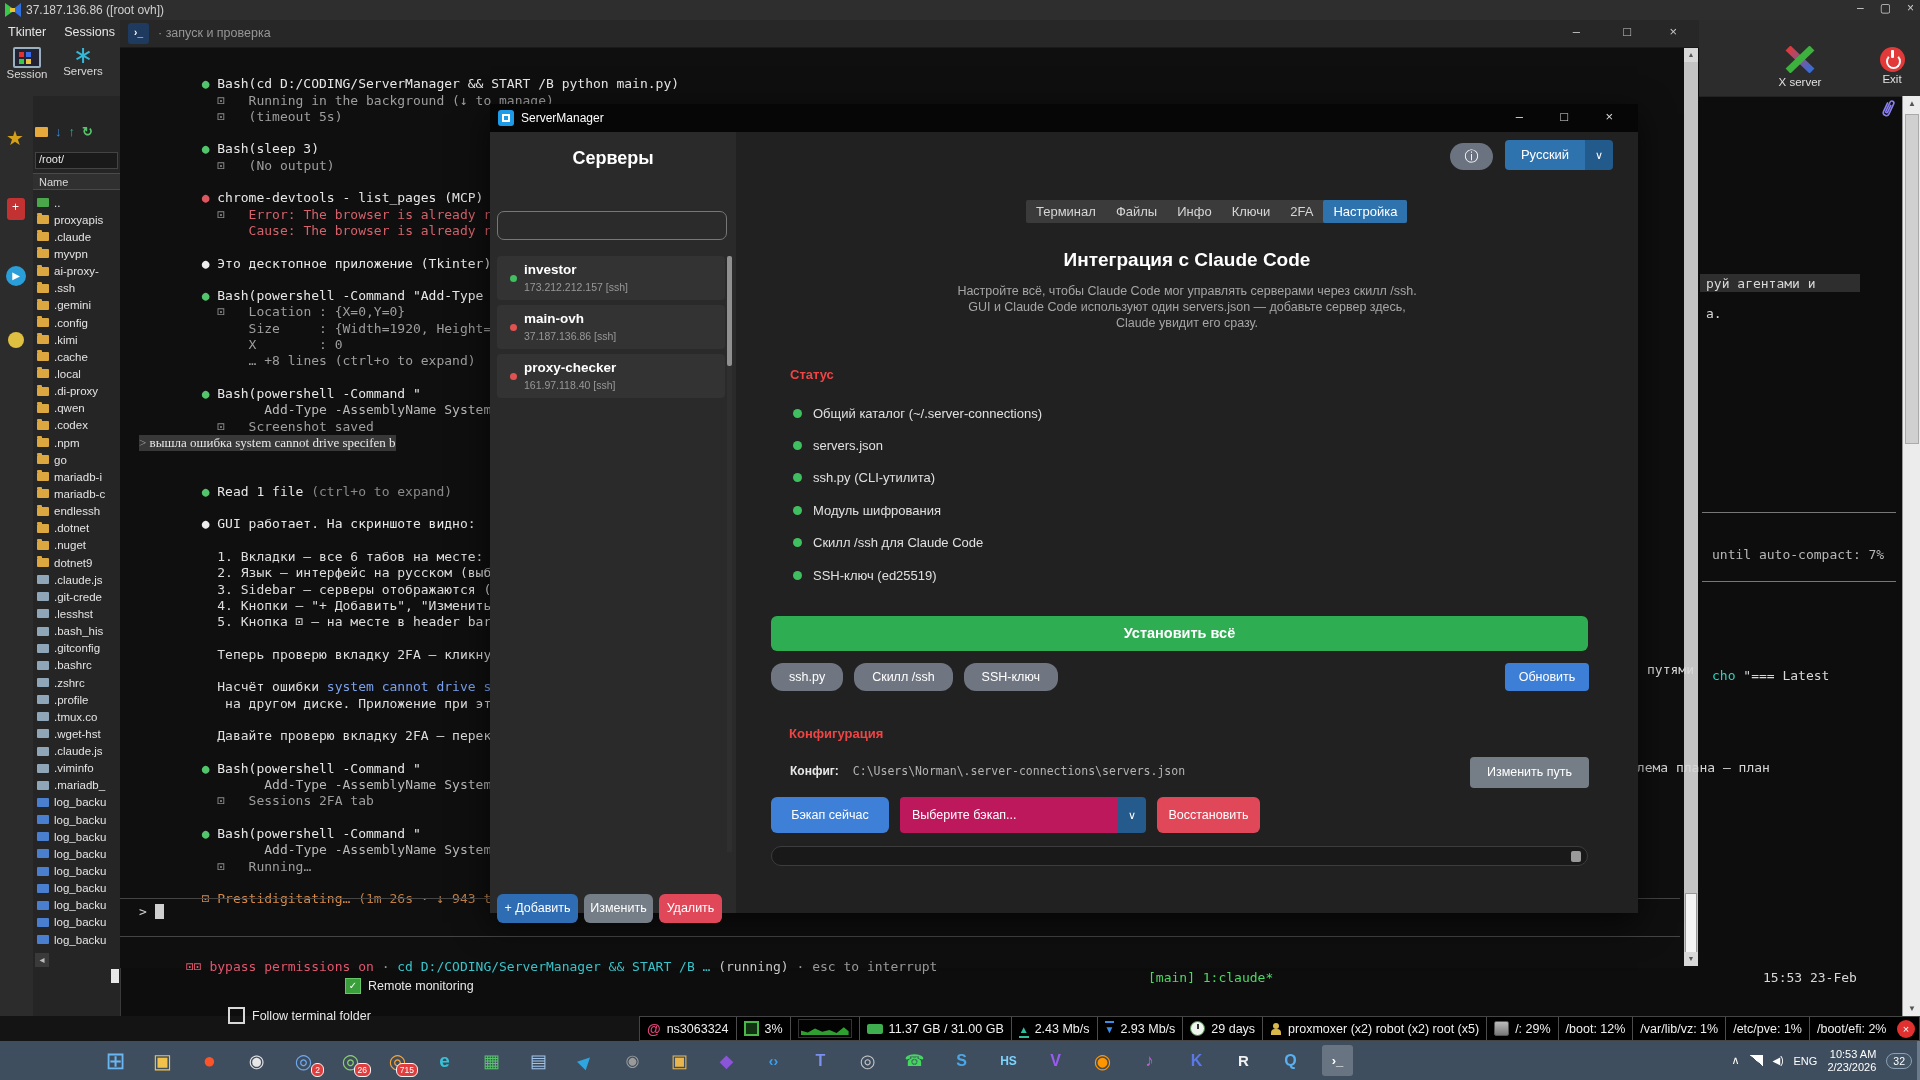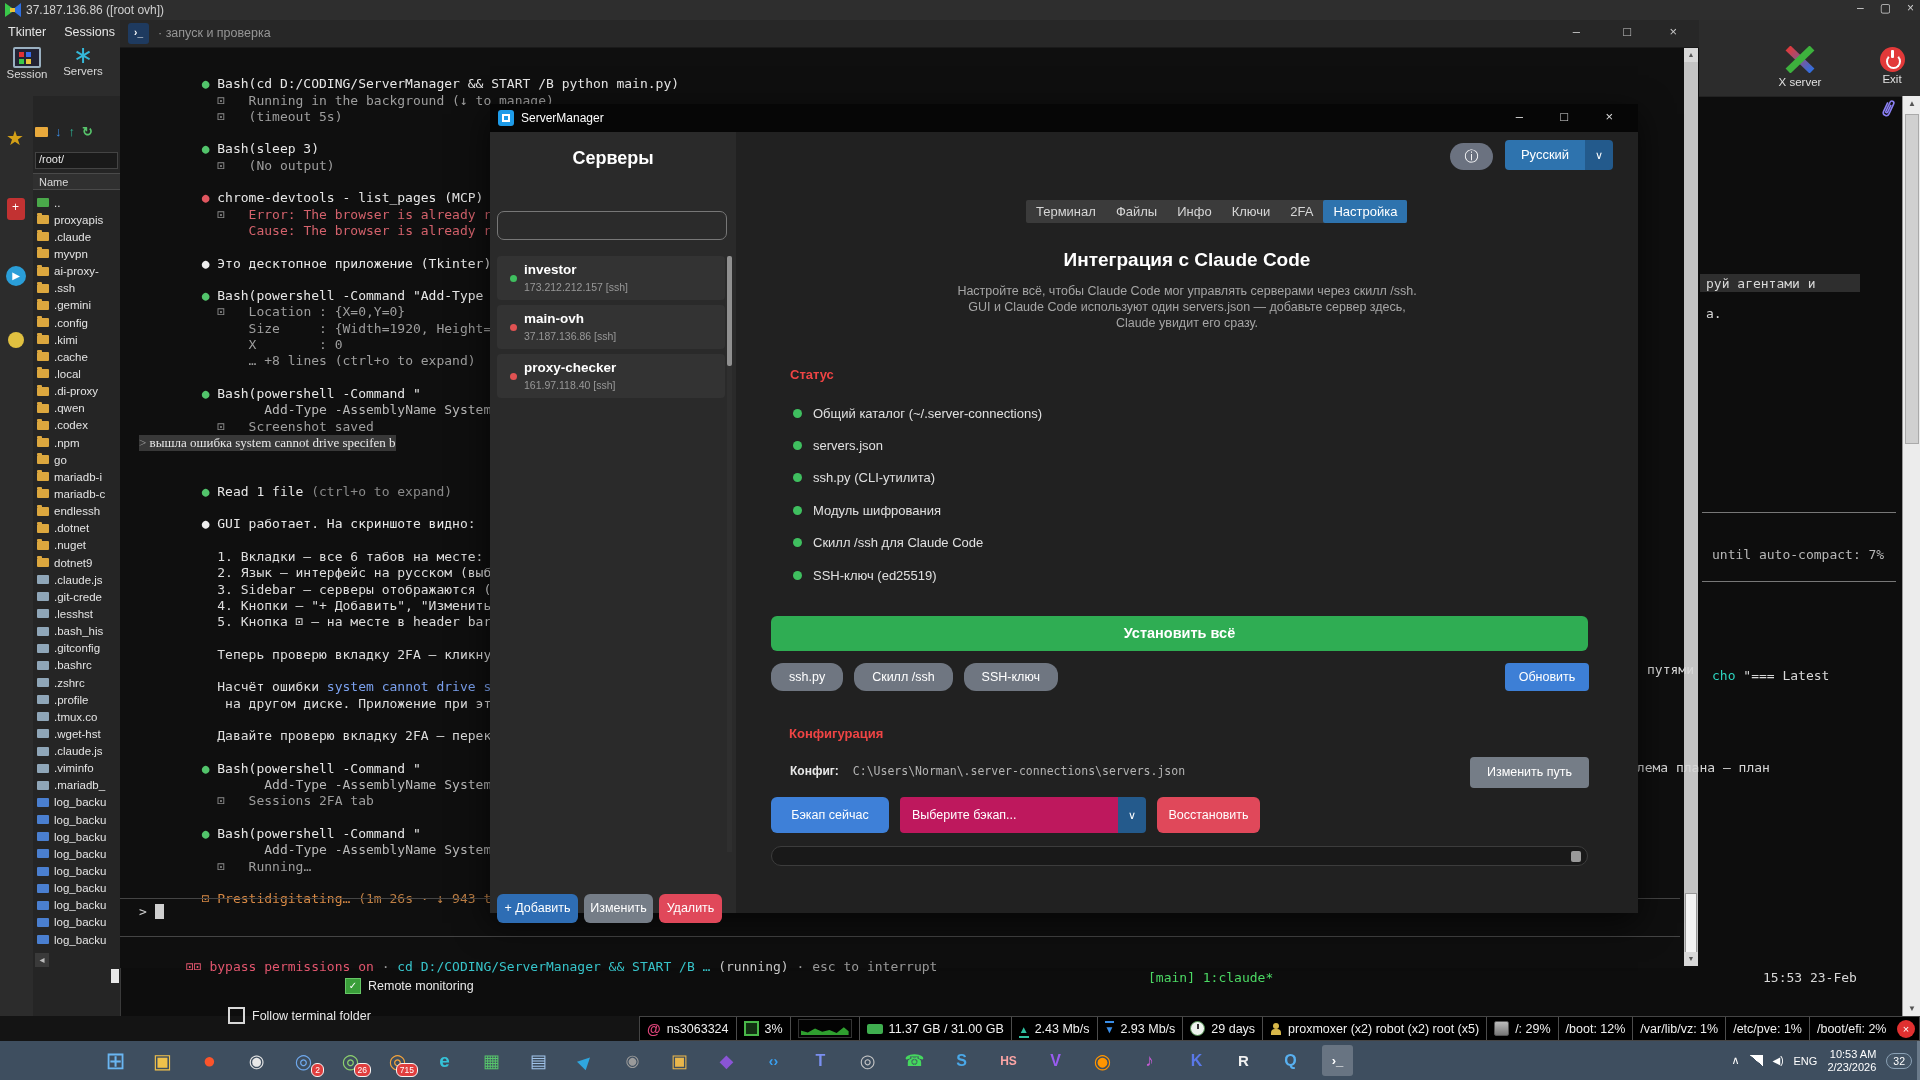--- a/index.html
+++ b/index.html
@@ -928,21 +928,21 @@
       </div>
         <div class="tb-ic">
         <span class="tb-glyph" style="color:#45d85e;font-size:16px">☎</span>
 
       </div>
         <div class="tb-ic">
         <span class="tb-glyph" style="color:#4aa8e8;font-size:16px;font-weight:bold">S</span>
 
       </div>
         <div class="tb-ic">
-        <span class="tb-glyph" style="color:#fca5a5;font-size:12px;font-weight:bold">HS</span>
+        <span class="tb-glyph" style="color:#7dd3fc;font-size:12px;font-weight:bold">HS</span>
 
       </div>
         <div class="tb-ic">
         <span class="tb-glyph" style="color:#9a5cf0;font-size:16px;font-weight:bold">V</span>
 
       </div>
         <div class="tb-ic">
         <span class="tb-glyph" style="color:#ff9500;font-size:20px">◉</span>
 
       </div>

